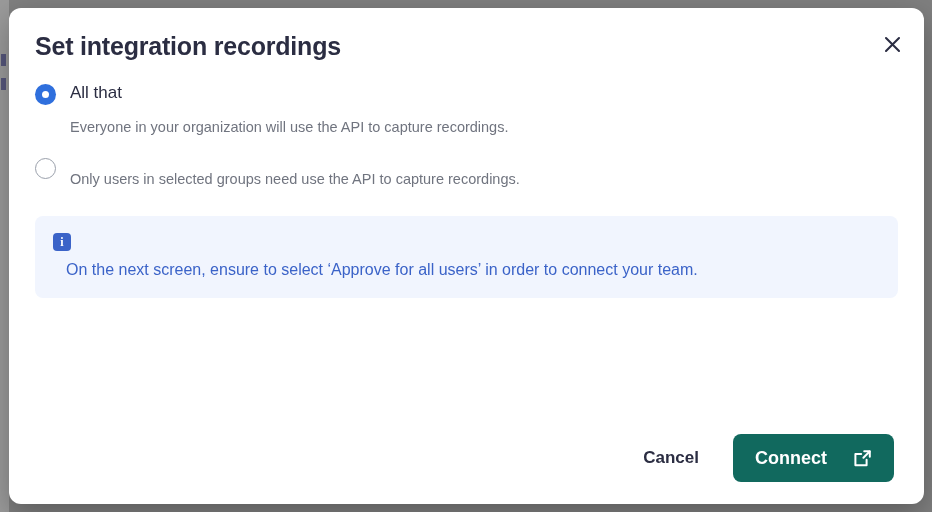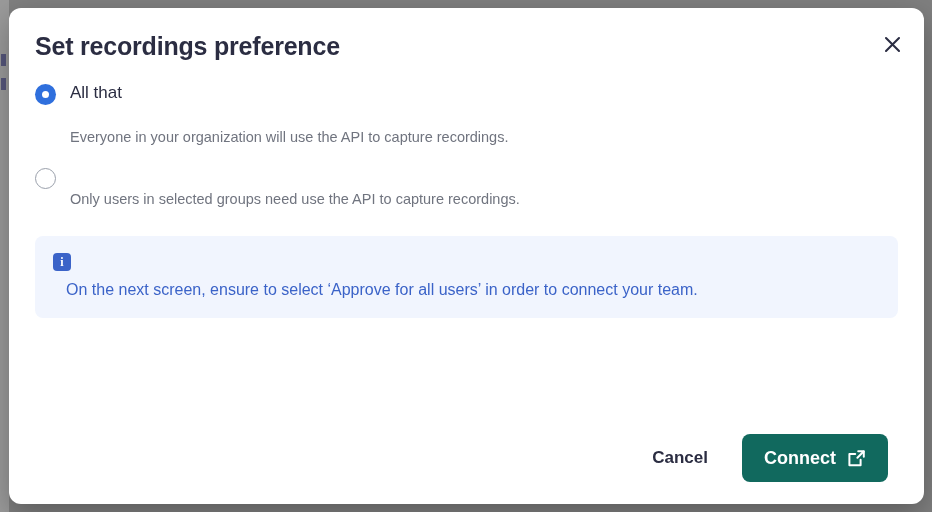--- a/index.html
+++ b/index.html
@@ -137,21 +137,21 @@
   }
   .radio-label {
     font-size: 17px;
     line-height: 22px;
     color: #2b2d42;
   }
   .radio-sub {
     font-size: 14.5px;
     line-height: 21px;
     color: #70747f;
-    margin-top: 23px;
+    margin-top: 13px;
   }
 
   
   .note {
     margin-top: 26px;
     background: #f1f5fe;
     border-radius: 8px;
     padding: 15px 18px 17px 18px;
     box-sizing: border-box;
   }
@@ -184,40 +184,40 @@
     margin-left: 13px;
     margin-top: 8px;
     font-size: 16px;
     line-height: 22px;
     color: #3b63c8;
   }
 
   
   .modal-footer {
     position: absolute;
-    right: 36px;
+    right: 30px;
     bottom: 22px;
     display: flex;
   }
   .cancel-button {
     border: none;
     background: transparent;
     font-family: "Liberation Sans", sans-serif;
     font-size: 17px;
     font-weight: bold;
     color: #2b2d42;
     cursor: pointer;
     padding: 10px 14px;
     border-radius: 6px;
   }
   .connect-button {
     margin-left: 20px;
     display: flex;
     align-items: center;
-    gap: 11px;
+    gap: 26px;
     border: none;
     background: #11695e;
     color: #ffffff;
     font-family: "Liberation Sans", sans-serif;
     font-size: 18px;
     font-weight: bold;
     padding: 13px 22px;
     border-radius: 8px;
     cursor: pointer;
     line-height: 22px;
@@ -230,21 +230,21 @@
 <div class="backdrop">
   <div class="behind-page">
     <div class="behind-mark" style="top:54px"></div>
     <div class="behind-mark" style="top:78px"></div>
   </div>
 </div>
 
 <div class="modal">
 
   <div class="modal-header">
-    <h1 class="modal-title">Set recordings preference</h1>
+    <h1 class="modal-title">Set integration recordings</h1>
 
     <button class="close-button">
       <span>
         <svg width="17" height="17" viewBox="0 0 17 17" aria-hidden="true">
           <path d="M2 2 L15 15 M15 2 L2 15" stroke="#2b2d42" stroke-width="2.1" stroke-linecap="round" fill="none"></path>
         </svg>
       </span>
     </button>
   </div>
 

